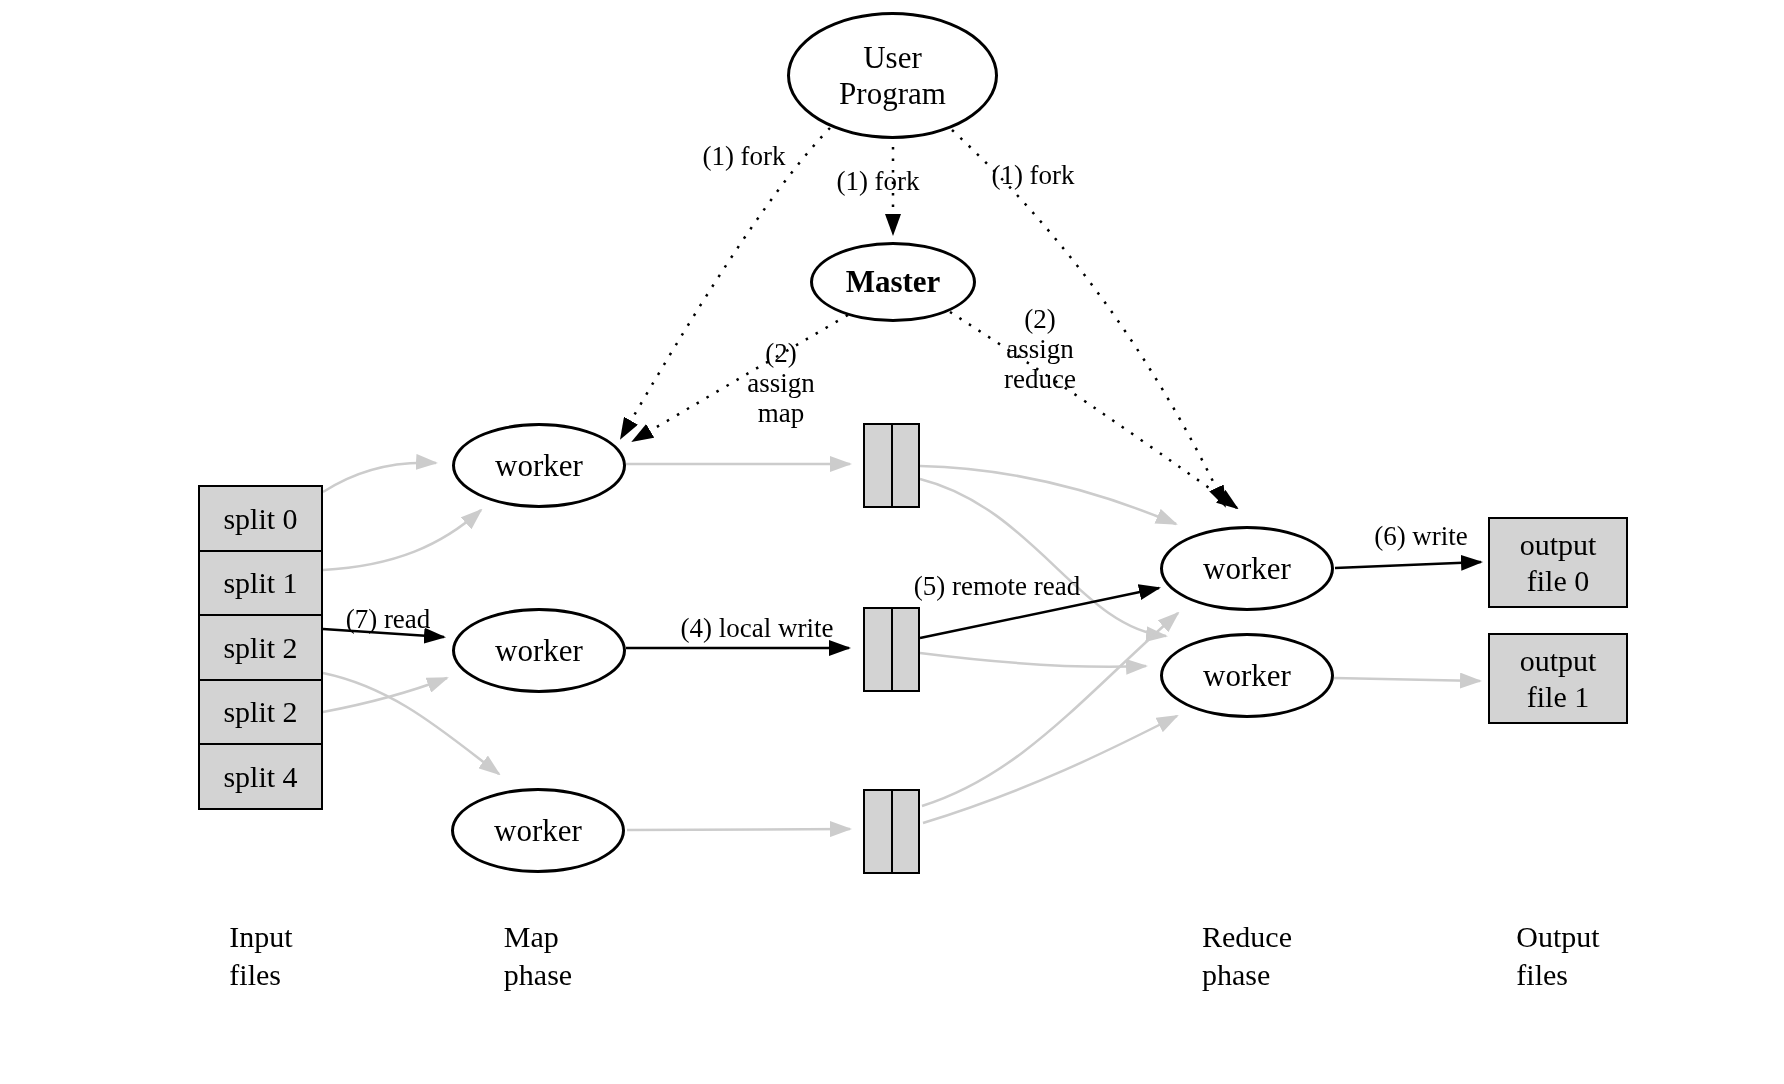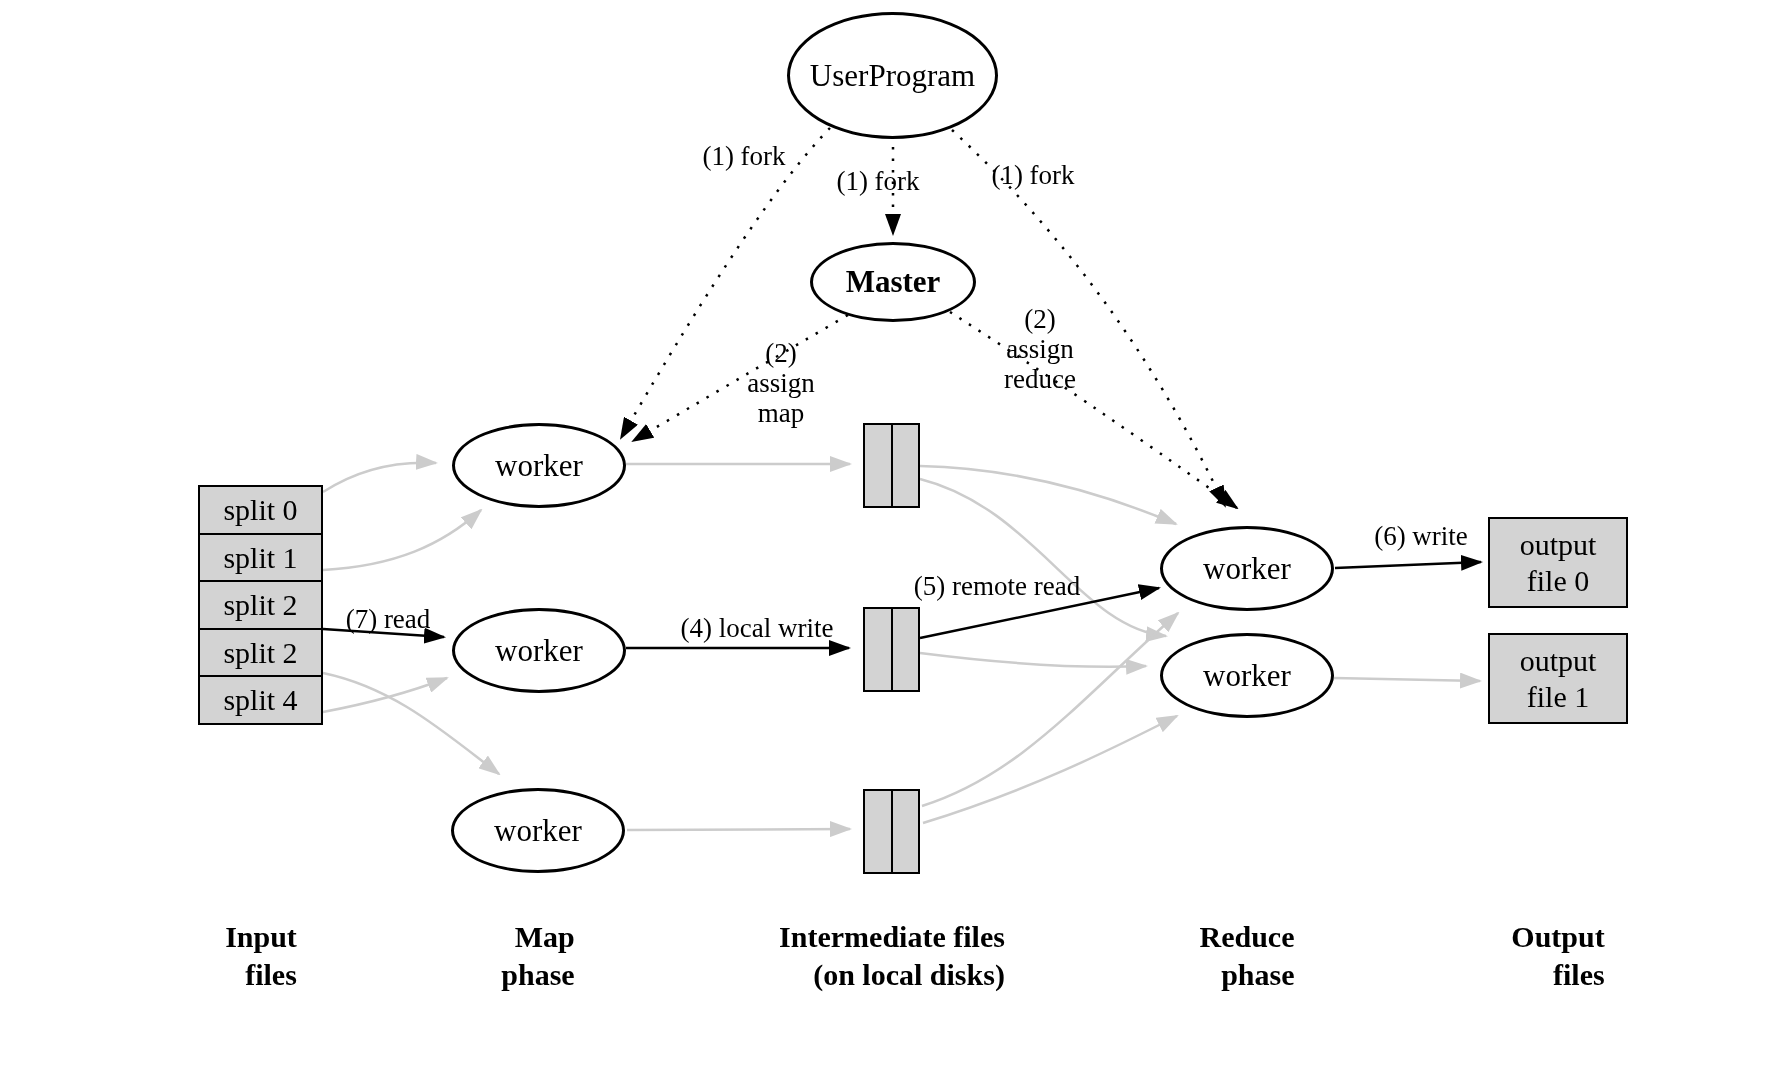--- a/index.html
+++ b/index.html
@@ -17,31 +17,31 @@
     position: absolute;
     left: 0; top: 0;
     width: 1784px; height: 1084px;
   }
   .ellipse {
     position: absolute;
     border: 3px solid #000000;
     border-radius: 50%;
     background: #ffffff;
     display: flex;
-    flex-direction: row;
+    flex-direction: column;
     align-items: center;
     justify-content: center;
     font-size: 31px;
     line-height: 36px;
     text-align: center;
   }
   .split-stack { position: absolute; left: 198px; top: 485px; }
   .split-cell {
     width: 125px;
-    height: 50px;
+    height: 67px;
     border: 2.5px solid #000000;
     background: #d3d3d3;
     display: flex;
     align-items: center;
     justify-content: center;
     font-size: 30px;
   }
   .split-cell + .split-cell { margin-top: -2.5px; }
   .inter-pair {
     position: absolute;
@@ -75,23 +75,22 @@
     line-height: 30px;
     white-space: nowrap;
     text-align: center;
   }
   .phase-label {
     position: absolute;
     transform: translate(-50%, 0);
     top: 918px;
     font-size: 30px;
     line-height: 38px;
-    text-align: right;
+    text-align: left;
     white-space: nowrap;
-    font-weight: bold;
   }
 </style>
 </head>
 <body>
 
 <div class="canvas">
 
   <svg class="edges" width="1784" height="1084" viewBox="0 0 1784 1084" fill="none" xmlns="http://www.w3.org/2000/svg">
     <defs>
       <marker id="arrow-black" viewBox="0 0 22 16" markerWidth="22" markerHeight="16" refX="20" refY="8" orient="auto" markerUnits="userSpaceOnUse">
@@ -210,24 +209,20 @@
   <div class="edge-label" style="left:1421px; top:536px;">(6) write</div>
 
   <div class="phase-label" style="left:261px;">
     <div>Input</div>
     <div>files</div>
   </div>
   <div class="phase-label" style="left:538px;">
     <div>Map</div>
     <div>phase</div>
   </div>
-  <div class="phase-label" style="left:892px;">
-    <div>Intermediate files</div>
-    <div>(on local disks)</div>
-  </div>
   <div class="phase-label" style="left:1247px;">
     <div>Reduce</div>
     <div>phase</div>
   </div>
   <div class="phase-label" style="left:1558px;">
     <div>Output</div>
     <div>files</div>
   </div>
 
 </div>

